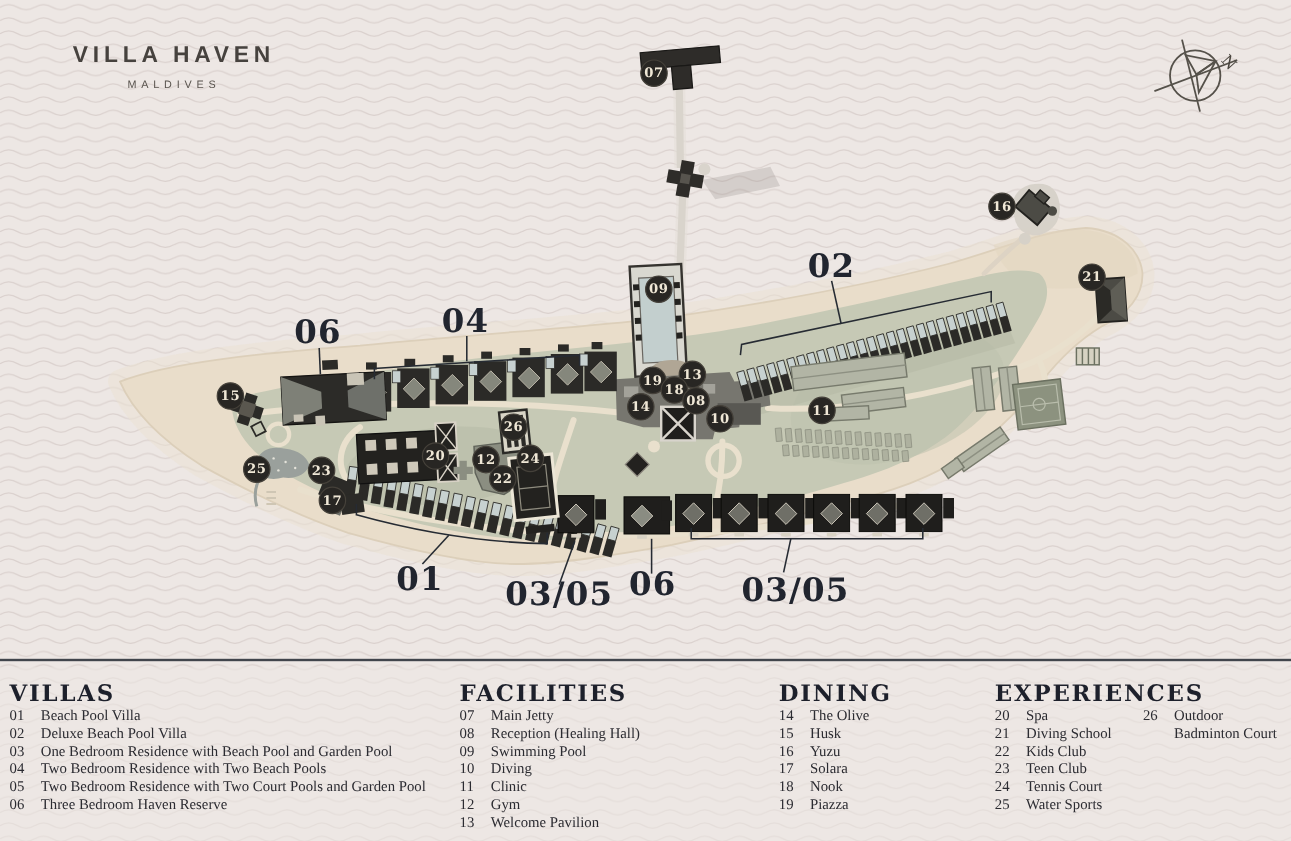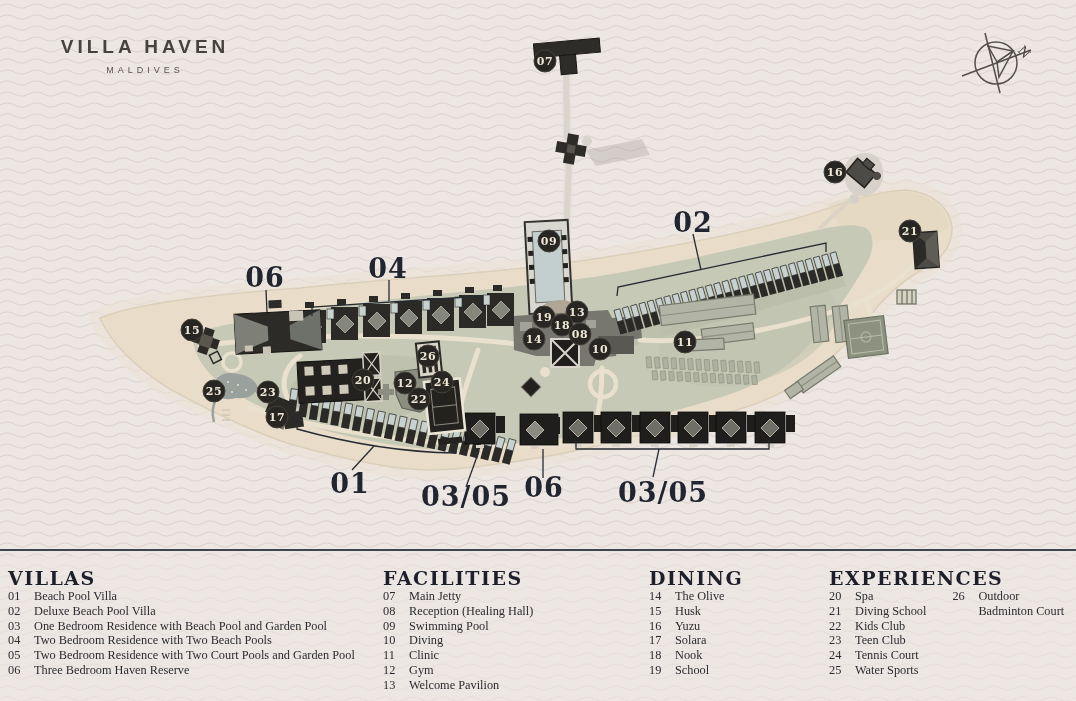--- a/index.html
+++ b/index.html
@@ -576,21 +576,21 @@
         <div class="lrow">
           <span class="num">17</span>
           <span>Solara</span>
         </div>
         <div class="lrow">
           <span class="num">18</span>
           <span>Nook</span>
         </div>
         <div class="lrow">
           <span class="num">19</span>
-          <span>School</span>
+          <span>Piazza</span>
         </div>
       </div>
   </div>
   <div class="legend-col" style="left:829px;width:245px">
     <div class="col-title">EXPERIENCES</div>
     <div class="subcols">
         <div class="items">
           <div class="lrow">
             <span class="num">20</span>
             <span>Spa</span>

